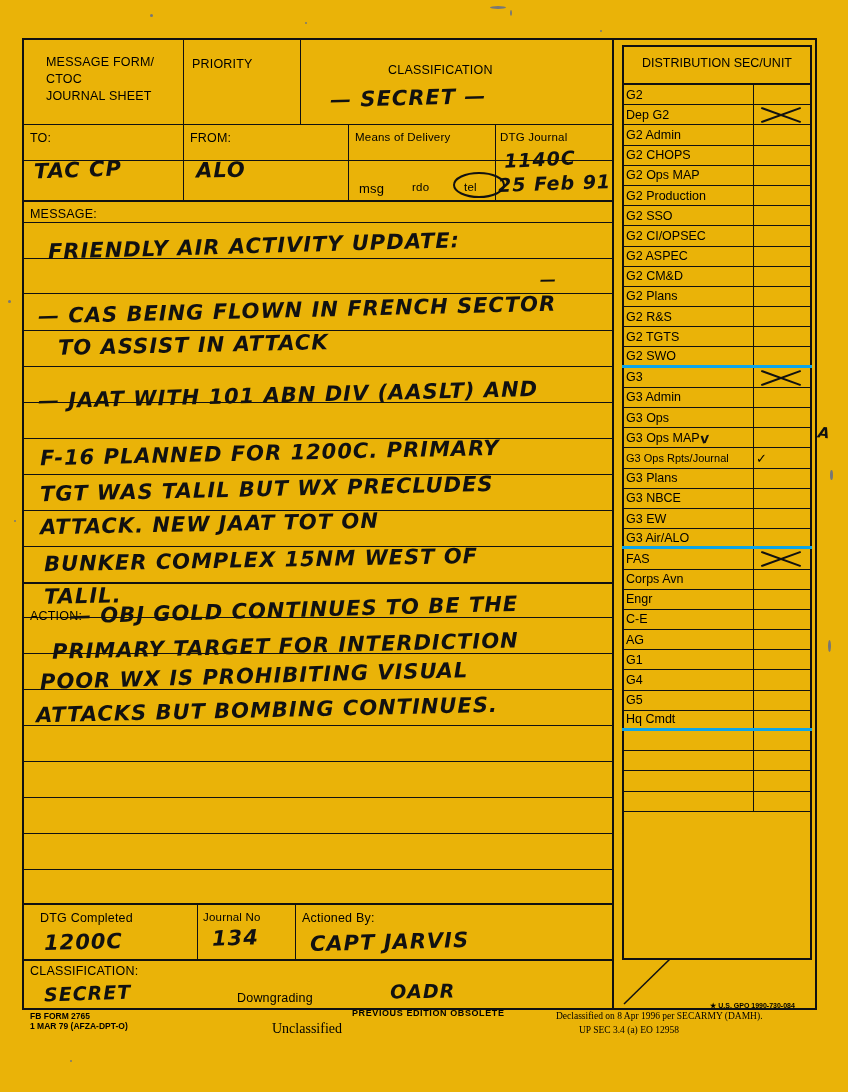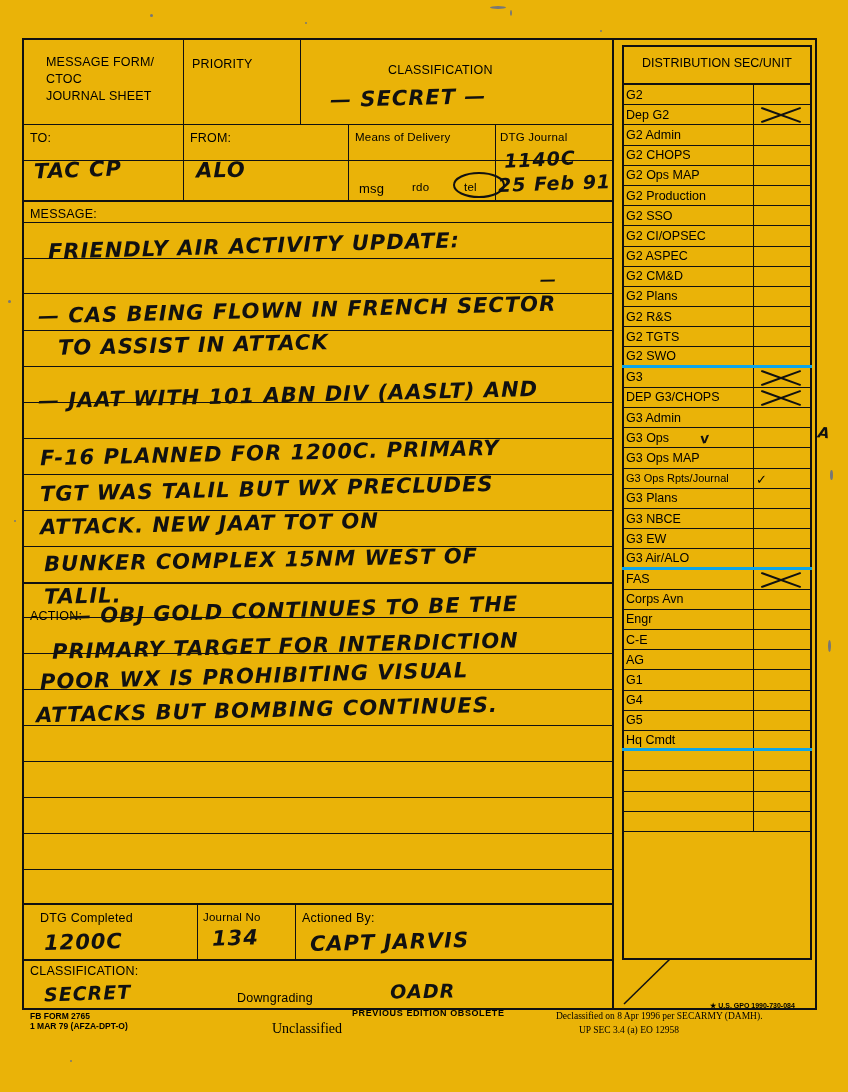--- a/index.html
+++ b/index.html
@@ -298,26 +298,20 @@
         <div class="name">G2  SWO</div>
         <div class="mark"></div>
       </div>
       <div class="drow">
         <div class="name">G3</div>
         <div class="mark">
           <div class="xmark"></div>
         </div>
       </div>
       <div class="drow">
-        <div class="name">DEP  G3/CHOPS</div>
-        <div class="mark">
-          <div class="xmark"></div>
-        </div>
-      </div>
-      <div class="drow">
         <div class="name">G3  Admin</div>
         <div class="mark"></div>
       </div>
       <div class="drow">
         <div class="name">G3  Ops</div>
         <div class="mark"></div>
       </div>
       <div class="drow">
         <div class="name">G3  Ops  MAP</div>
         <div class="mark"></div>

